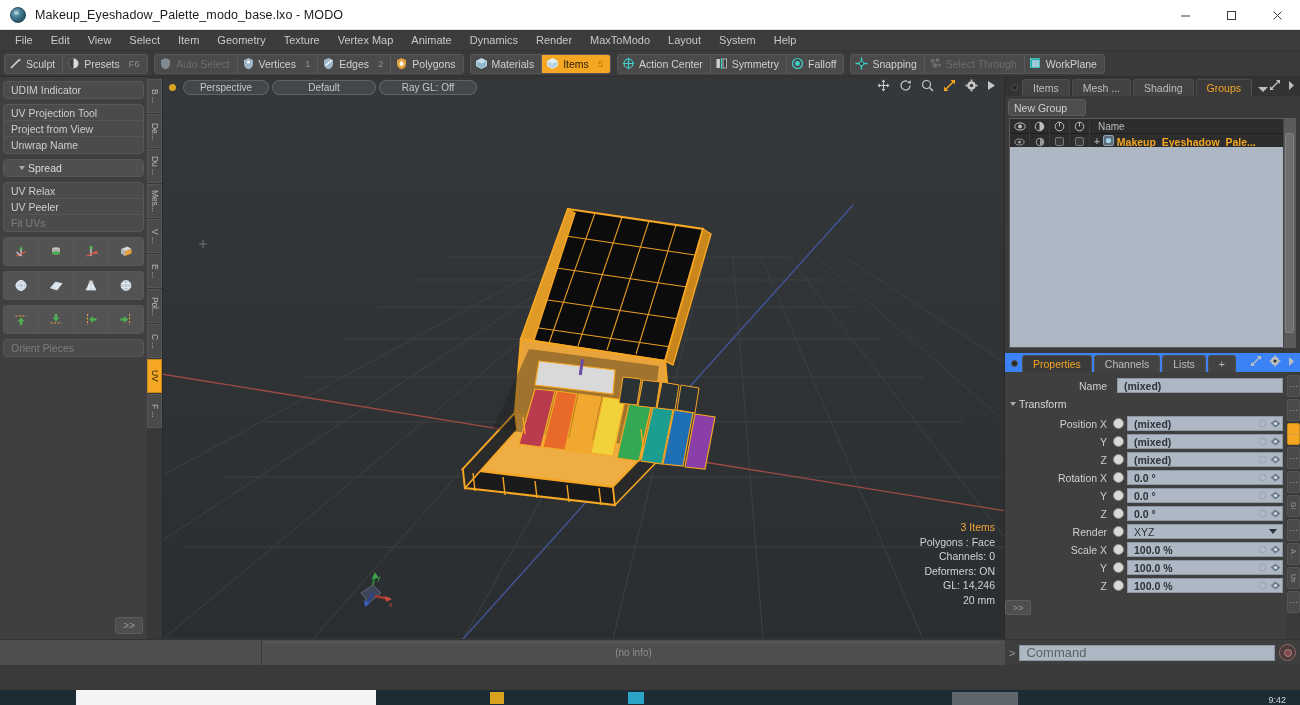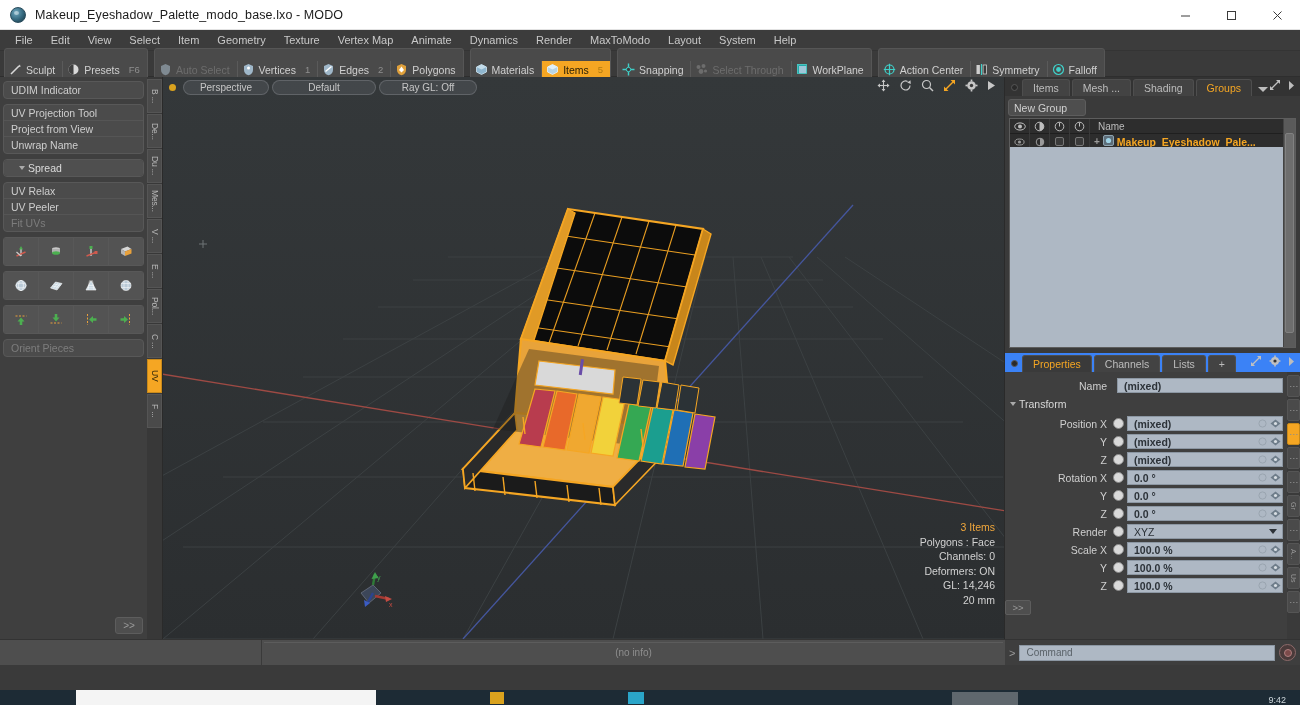--- a/index.html
+++ b/index.html
@@ -29,21 +29,21 @@
 
   
   .menubar{ height:21px; background:#3c3c3c; display:flex; align-items:center;
     padding-left:6px; border-bottom:1px solid #343434;}
   .menuitem{ padding:0 9px; height:21px; line-height:21px; color:#c9c9c9; font-size:11px; }
 
   
   .toolbar{ height:26px; background:#3a3a3a; display:flex; align-items:center;
     padding:0 4px; gap:0; border-bottom:1px solid #2e2e2e;}
   .tgroup{ display:flex; align-items:flex-end; background:#4a4a4a; border:1px solid #565656;
-     border-radius:3px; height:32px; margin-right:6px; overflow:hidden;}
+     border-radius:3px; height:20px; margin-right:6px; overflow:hidden;}
   .tbtn{ display:flex; align-items:center; height:18px; padding:0 7px 0 4px; gap:4px;
      color:#d0d0d0; font-size:10.5px; white-space:nowrap; border-right:1px solid #5a5a5a;}
   .tbtn:last-child{border-right:none;}
   .tbtn.active{ background:#f5a623; color:#2a2108; }
   .tbtn.disabled{ color:#6d6d6d; }
   .tbtn .num{ color:#8f8f8f; font-size:9.5px; margin-left:5px; }
   .tbtn.active .num{ color:#b27b10; }
   .ico{ width:13px;height:13px; display:inline-block; flex:0 0 auto; position:relative;}
 
   
@@ -165,21 +165,21 @@
   .bottomrow{ display:flex; height:26px; background:#4a4a4a; border-top:1px solid #333;}
   .bl-left{ width:262px; background:#4e4e4e; border-right:1px solid #3a3a3a; position:relative;}
   .bl-mid{ flex:1; background:#4e4e4e; display:flex;align-items:center;justify-content:center;
      color:#8e8e8e; font-size:10px; position:relative;}
   .bl-mid:before{ content:""; position:absolute; left:2px; right:2px; top:2px; height:1px;
      background:#5c5c5c; }
   .bl-right{ width:295px; background:#3e3e3e; display:flex; align-items:center; gap:4px;
      padding:0 4px; }
   .cmd-caret{ color:#9a9a9a; font-size:11px; }
   .cmd-input{ flex:1; height:16px; background:#aeb8c4; border:1px solid #8c97a3;
-     display:flex;align-items:center; padding-left:6px; color:#5a6269; font-size:10px;}
+     display:flex;align-items:center; padding-left:6px; color:#5a6269; font-size:13px;}
   .rec-btn{ width:17px;height:17px; border-radius:50%; background:#4a3a3a;
      border:1px solid #8d6a6a; display:flex;align-items:center;justify-content:center;}
   .rec-dot{ width:8px;height:8px;border-radius:50%; background:#7c4a4a; border:1px solid #b08080;}
 
   
   .taskbar{ position:absolute; left:0;bottom:0; width:1300px; height:15px; background:#1d2b35;}
   .tb-white{ position:absolute; left:76px; bottom:0; width:300px;height:15px; background:#f4f4f4;}
   .tb-grey{ position:absolute; left:952px; bottom:0; width:66px;height:13px; background:#5f676d;}
   .tb-g1{ position:absolute; left:490px; bottom:1px; width:14px;height:12px; background:#d9a21e;}
   .tb-g2{ position:absolute; left:628px; bottom:1px; width:16px;height:12px; background:#2aa5c9;}
@@ -296,20 +296,45 @@
               <polygon points="6.5,1.5 11.5,4 11.5,9 6.5,11.5 1.5,9 1.5,4" fill="#b8d4e4" stroke="#e8f3f9" stroke-width="0.8"></polygon>
               <polygon points="6.5,1.5 11.5,4 6.5,6.5 1.5,4" fill="#e2f0f7"></polygon>
             </svg></span>
           <span>Items</span>
           <span class="num">5</span>
         </div>
       </div>
       <div class="tgroup">
         <div class="tbtn">
           <span class="ico"><svg width="13" height="13" viewBox="0 0 13 13">
+              <circle cx="6.5" cy="6.5" r="4.5" fill="none" stroke="#3fd0c9" stroke-width="1.2"></circle>
+              <line x1="6.5" y1="0.8" x2="6.5" y2="12.2" stroke="#3fd0c9" stroke-width="1.2"></line>
+              <line x1="0.8" y1="6.5" x2="12.2" y2="6.5" stroke="#3fd0c9" stroke-width="1.2"></line>
+            </svg></span>
+          <span>Action Center</span>
+        </div>
+        <div class="tbtn">
+          <span class="ico"><svg width="13" height="13" viewBox="0 0 13 13">
+              <rect x="1.5" y="2" width="3.4" height="9" fill="#cfcfcf"></rect>
+              <rect x="8.1" y="2" width="3.4" height="9" fill="#3a3a3a" stroke="#cfcfcf" stroke-width="0.8"></rect>
+              <line x1="6.5" y1="1" x2="6.5" y2="12" stroke="#3fd0c9" stroke-width="1.2"></line>
+            </svg></span>
+          <span>Symmetry</span>
+        </div>
+        <div class="tbtn">
+          <span class="ico"><svg width="13" height="13" viewBox="0 0 13 13">
+              <circle cx="6.5" cy="6.5" r="5" fill="none" stroke="#3fd0c9" stroke-width="1.2"></circle>
+              <circle cx="6.5" cy="6.5" r="2.4" fill="#3fd0c9"></circle>
+            </svg></span>
+          <span>Falloff</span>
+        </div>
+      </div>
+      <div class="tgroup">
+        <div class="tbtn">
+          <span class="ico"><svg width="13" height="13" viewBox="0 0 13 13">
               <line x1="6.5" y1="0.5" x2="6.5" y2="12.5" stroke="#3fd0c9" stroke-width="1.4"></line>
               <line x1="0.5" y1="6.5" x2="12.5" y2="6.5" stroke="#3fd0c9" stroke-width="1.4"></line>
               <circle cx="6.5" cy="6.5" r="2.2" fill="#3a3a3a" stroke="#3fd0c9" stroke-width="1"></circle>
             </svg></span>
           <span>Snapping</span>
         </div>
         <div class="tbtn disabled">
           <span class="ico"><svg width="13" height="13" viewBox="0 0 13 13">
               <circle cx="3.5" cy="4" r="2" fill="#6d6d6d"></circle>
               <circle cx="8.5" cy="3" r="2" fill="#6d6d6d"></circle>
@@ -317,45 +342,20 @@
               <circle cx="10.5" cy="8" r="1.6" fill="#6d6d6d"></circle>
             </svg></span>
           <span>Select Through</span>
         </div>
         <div class="tbtn">
           <span class="ico"><svg width="13" height="13" viewBox="0 0 13 13">
               <rect x="1.5" y="1.5" width="9" height="9" fill="#9fc6d8" stroke="#3fd0c9" stroke-width="0.8"></rect>
               <path d="M 2.5 10.5 L 2.5 2.5 L 10.5 2.5" stroke="#2aa" stroke-width="1" fill="none"></path>
             </svg></span>
           <span>WorkPlane</span>
-        </div>
-      </div>
-      <div class="tgroup">
-        <div class="tbtn">
-          <span class="ico"><svg width="13" height="13" viewBox="0 0 13 13">
-              <circle cx="6.5" cy="6.5" r="4.5" fill="none" stroke="#3fd0c9" stroke-width="1.2"></circle>
-              <line x1="6.5" y1="0.8" x2="6.5" y2="12.2" stroke="#3fd0c9" stroke-width="1.2"></line>
-              <line x1="0.8" y1="6.5" x2="12.2" y2="6.5" stroke="#3fd0c9" stroke-width="1.2"></line>
-            </svg></span>
-          <span>Action Center</span>
-        </div>
-        <div class="tbtn">
-          <span class="ico"><svg width="13" height="13" viewBox="0 0 13 13">
-              <rect x="1.5" y="2" width="3.4" height="9" fill="#cfcfcf"></rect>
-              <rect x="8.1" y="2" width="3.4" height="9" fill="#3a3a3a" stroke="#cfcfcf" stroke-width="0.8"></rect>
-              <line x1="6.5" y1="1" x2="6.5" y2="12" stroke="#3fd0c9" stroke-width="1.2"></line>
-            </svg></span>
-          <span>Symmetry</span>
-        </div>
-        <div class="tbtn">
-          <span class="ico"><svg width="13" height="13" viewBox="0 0 13 13">
-              <circle cx="6.5" cy="6.5" r="5" fill="none" stroke="#3fd0c9" stroke-width="1.2"></circle>
-              <circle cx="6.5" cy="6.5" r="2.4" fill="#3fd0c9"></circle>
-            </svg></span>
-          <span>Falloff</span>
         </div>
       </div>
     </div>
 
   <div class="bodyrow">
 
     <div class="leftpanel" id="leftpanel">
       <div id="lp-groups">
           <div class="lgroup">
             <div class="lrow">UDIM Indicator</div>

